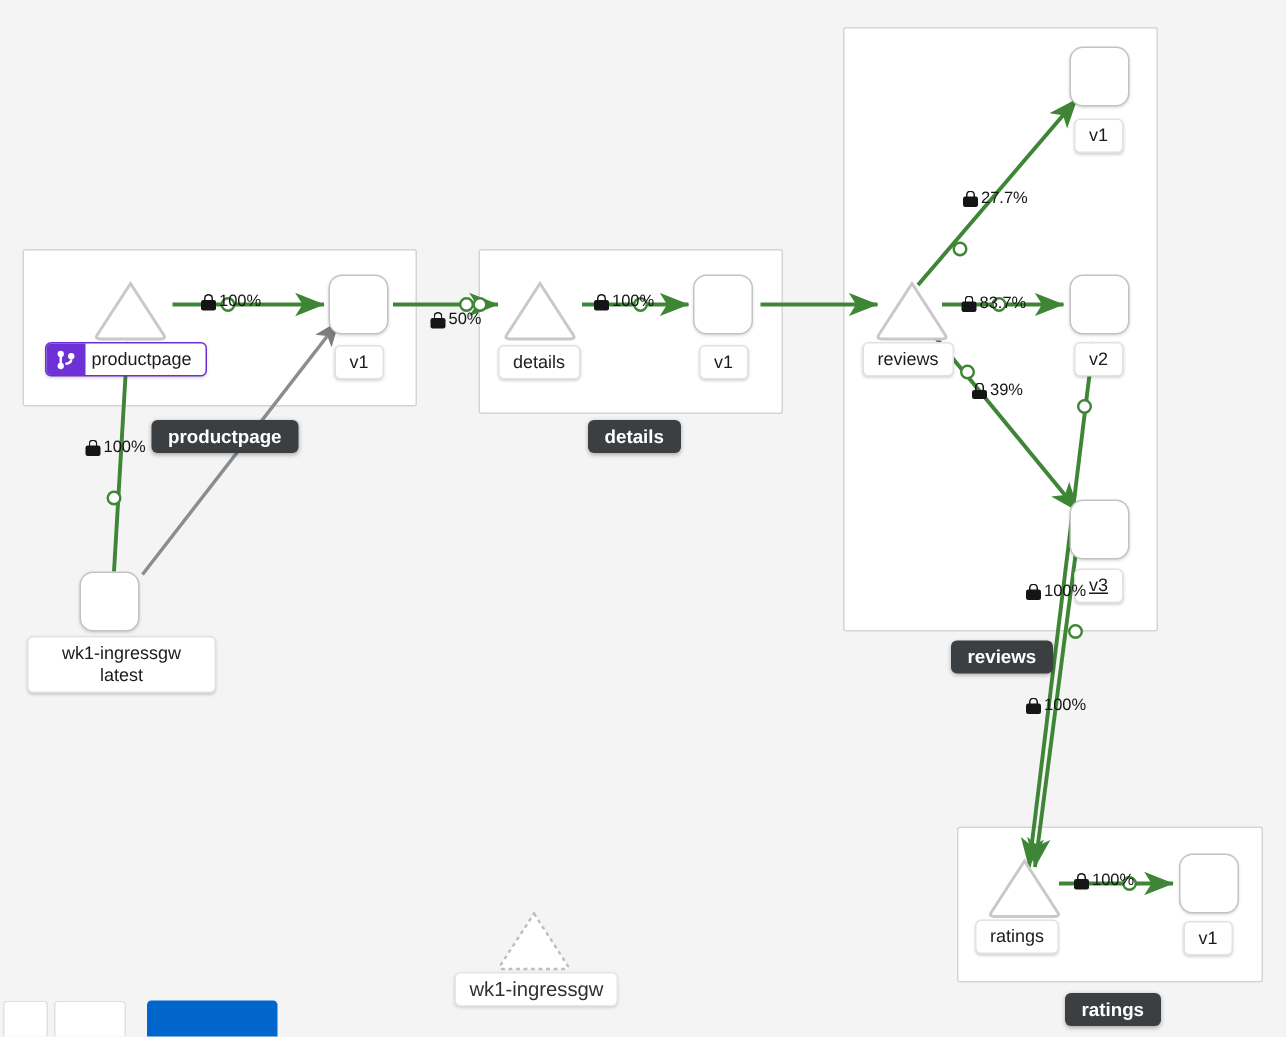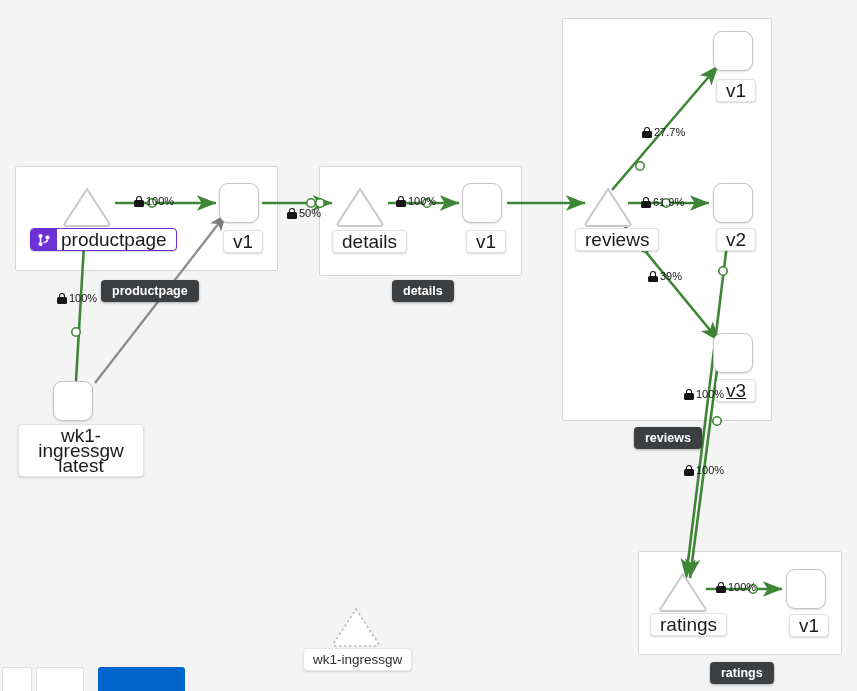--- a/index.html
+++ b/index.html
@@ -34,21 +34,21 @@
     box-sizing:border-box;
     box-shadow:0 1px 2px rgba(0,0,0,.13);
   }
   
   .nlabel{
     position:absolute;
     background:#fff;
     border:1px solid #e2e2e2;
     border-radius:4px;
     padding:3px 9px;
-    font-size:19px;
+    font-size:12px;
     color:#1b1b1b;
     white-space:nowrap;
     box-shadow:0 1px 2px rgba(0,0,0,.17);
     line-height:15px;
     text-align:center;
   }
   .nlabel.two-line{white-space:pre-line;}
   .nlabel.badged{padding-left:30px;border-color:#6c2fd4;}
   .badge-icon{
     position:absolute;left:0;top:0;bottom:0;width:26px;
@@ -274,24 +274,24 @@
         <i></i>
       </span>
     <span>27.7%</span>
   </div>
 
   <div class="elabel" style="left:641px;top:196px;">
     <span class="lock">
         <b></b>
         <i></i>
       </span>
-    <span>61.9%</span>
-  </div>
-
-  <div class="elabel" style="left:648px;top:270px;align-items:flex-end;">
+    <span>83.7%</span>
+  </div>
+
+  <div class="elabel" style="left:648px;top:254px;align-items:flex-end;">
     <span class="lock">
         <b></b>
         <i></i>
       </span>
     <span>39%</span>
   </div>
 
   <div class="elabel" style="left:684px;top:388px;">
     <span class="lock">
         <b></b>

